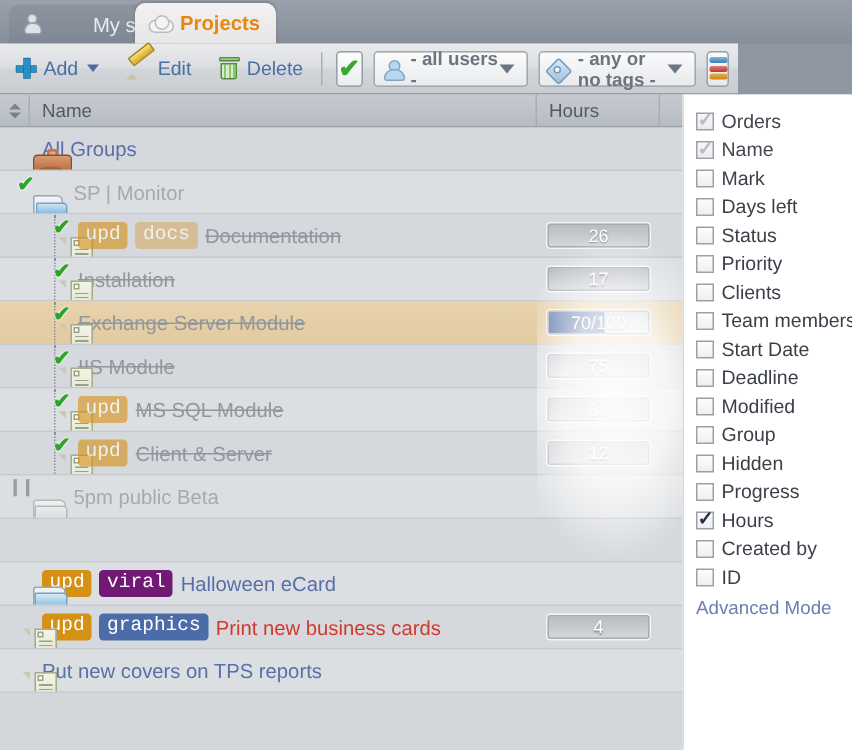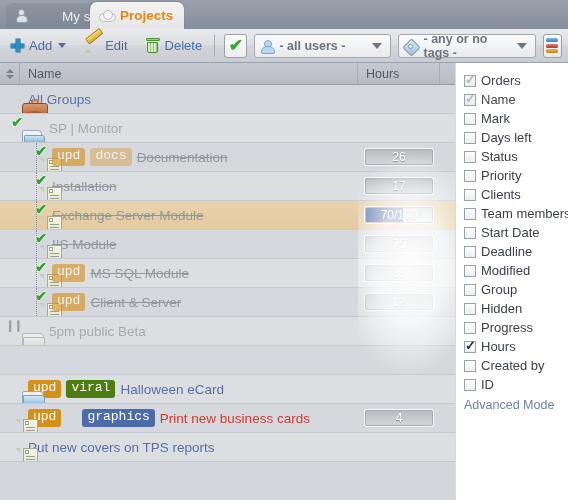--- a/index.html
+++ b/index.html
@@ -75,21 +75,21 @@
   }
   .ico-cloud::after {
     content: ""; position: absolute; left: 4px; top: 0px;
     width: 8px; height: 8px; border-radius: 50%;
     background: #f4f4f4; border: 1px solid #b9bcc0;
   }
 
   
   .toolbar {
     position: absolute; left: 0; top: 29px;
-    width: 568px; height: 34px;
+    width: 492px; height: 34px;
     background: linear-gradient(to bottom, #e9eaec 0%, #dcdee1 48%, #d2d5d9 52%, #c9ccd1 100%);
     border-bottom: 1px solid #9aa0a8;
     display: flex; align-items: center;
   }
   .tbtn {
     display: flex; align-items: center; height: 26px;
     padding: 0 7px; margin-left: 4px;
     color: #4a6fa5; font-size: 13px; cursor: pointer;
     border-radius: 3px; white-space: nowrap;
   }
@@ -600,32 +600,32 @@
         </div>
         <div class="grow odd">
           <div class="cell-hours"></div>
           <div class="cell-rest"></div>
         </div>
         <div class="grow even">
           <div class="cell-name">
             <span class="indent" style="width: 22px;"></span>
             <span class="ricon"><span class="ic-folder closed"><i class="back"></i><i class="front"></i></span></span>
             <span class="tag" style="background: rgb(213, 145, 22);">upd</span>
-            <span class="tag" style="background: #4d7c0f;">viral</span>
+            <span class="tag" style="background: #701a75;">viral</span>
             <span class="rtext ">Halloween eCard</span>
           </div>
           <div class="cell-hours"></div>
           <div class="cell-rest"></div>
         </div>
         <div class="grow odd">
           <div class="cell-name">
             <span class="indent" style="width: 22px;"></span>
             <span class="ricon"><span class="ic-doc"><i class="page"></i><i class="sq"></i><i class="fold"></i></span></span>
             <span class="tag" style="background: rgb(213, 145, 22);">upd</span>
-            <span class="tag" style="background: rgb(75, 108, 168); margin-left: 16px;">graphics</span>
+            <span class="tag" style="background: rgb(75, 108, 168);">graphics</span>
             <span class="rtext red">Print new business cards</span>
           </div>
           <div class="cell-hours">
             <div class="hbox">
               <span class="htxt">4</span>
             </div>
           </div>
           <div class="cell-rest"></div>
         </div>
         <div class="grow even">

